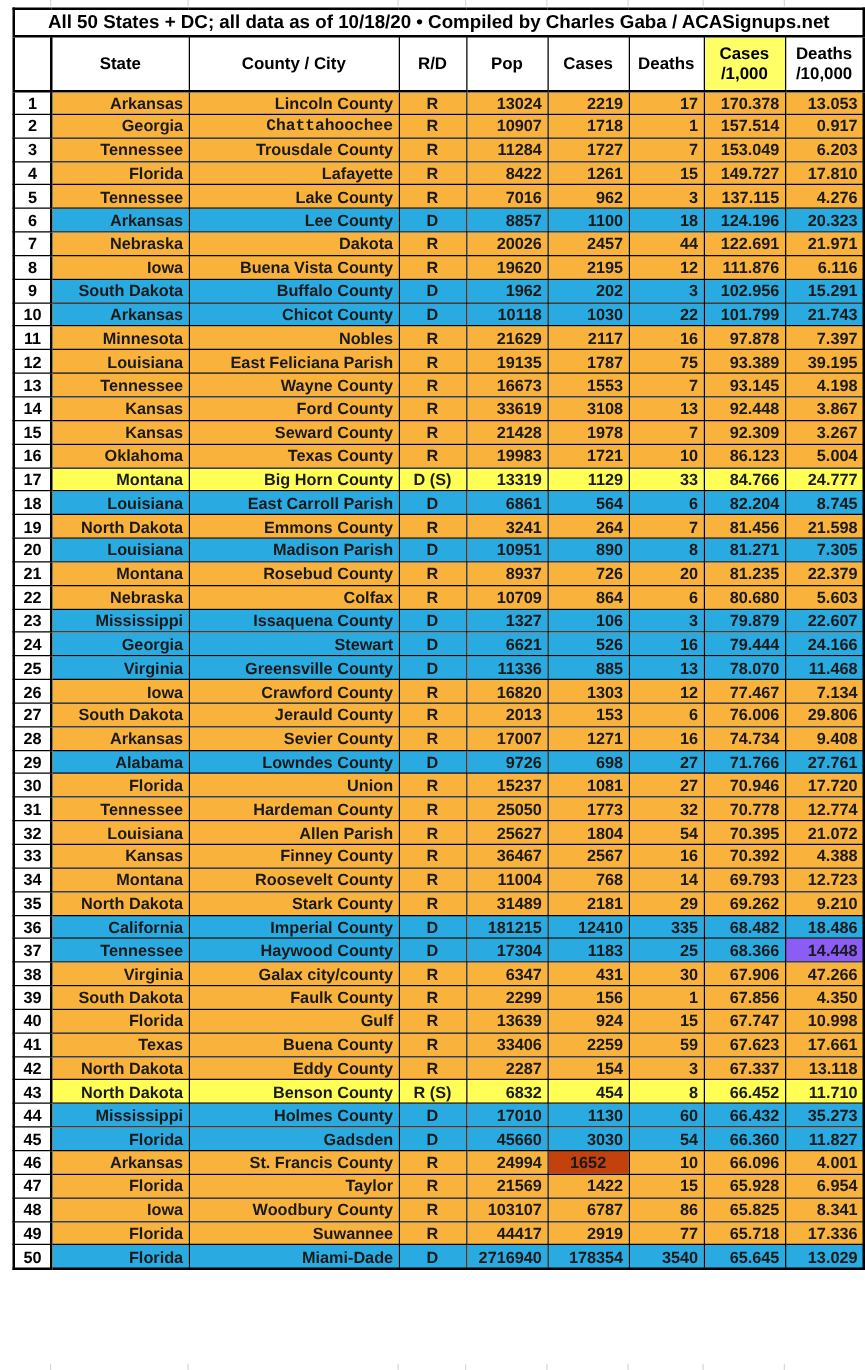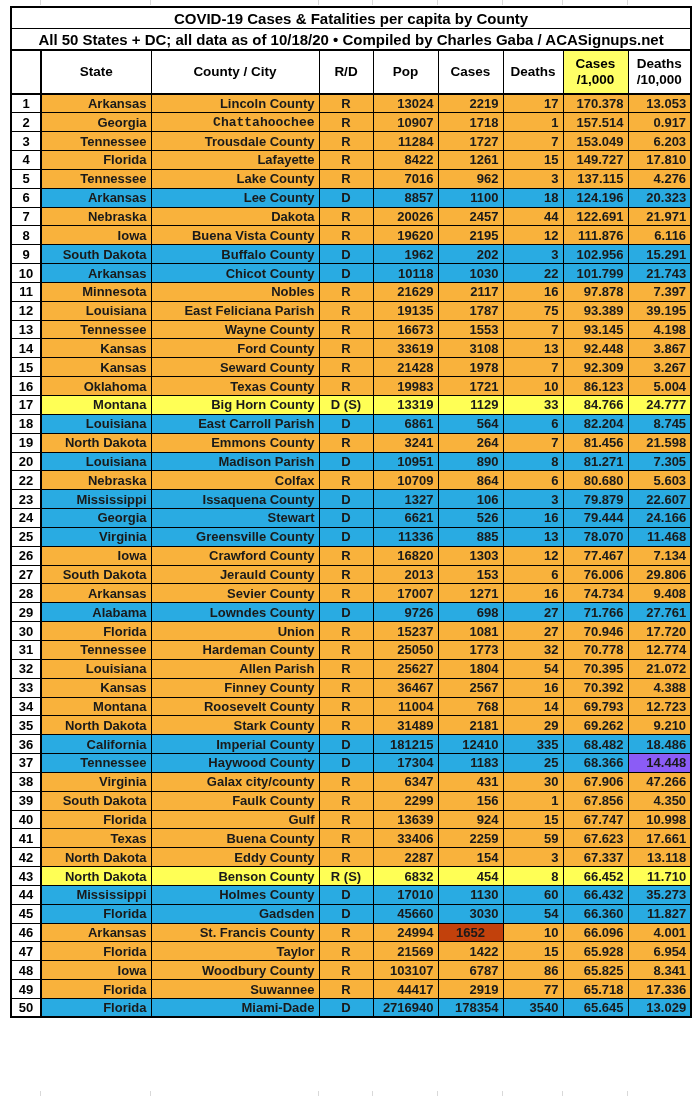--- a/index.html
+++ b/index.html
@@ -86,23 +86,20 @@
         <col style="width:110px">
         <col style="width:168px">
       <col style="width:54px">
         <col style="width:65px">
         <col style="width:65px">
       <col style="width:60px">
         <col style="width:65px">
         <col style="width:63px">
     </colgroup>
     <thead>
-      <tr class="title-row">
-        <td colspan="9">COVID-19 Cases &amp; Fatalities per capita by County</td>
-      </tr>
       <tr class="title-row subtitle-row">
         <td colspan="9">All 50 States + DC; all data as of 10/18/20 • Compiled by Charles Gaba / ACASignups.net</td>
       </tr>
       <tr class="head-row">
         <th class="rank-h"></th>
         <th>State</th>
         <th>County / City</th>
         <th>R/D</th>
         <th>Pop</th>
         <th>Cases</th>
@@ -332,20 +329,31 @@
           <td class="r" style="background: rgb(41, 171, 226);">Louisiana</td>
           <td class="r" style="background: rgb(41, 171, 226);">Madison Parish</td>
           <td class="c" style="background: rgb(41, 171, 226);">D</td>
           <td class="r" style="background: rgb(41, 171, 226);">10951</td>
           <td class="r" style="background: rgb(41, 171, 226);">890</td>
           <td class="r" style="background: rgb(41, 171, 226);">8</td>
           <td class="r" style="background: rgb(41, 171, 226);">81.271</td>
           <td class="r" style="background: rgb(41, 171, 226);">7.305</td>
         </tr>
         <tr>
+          <td class="rank">21</td>
+          <td class="r" style="background: rgb(249, 178, 60);">Montana</td>
+          <td class="r" style="background: rgb(249, 178, 60);">Rosebud County</td>
+          <td class="c" style="background: rgb(249, 178, 60);">R</td>
+          <td class="r" style="background: rgb(249, 178, 60);">8937</td>
+          <td class="r" style="background: rgb(249, 178, 60);">726</td>
+          <td class="r" style="background: rgb(249, 178, 60);">20</td>
+          <td class="r" style="background: rgb(249, 178, 60);">81.235</td>
+          <td class="r" style="background: rgb(249, 178, 60);">22.379</td>
+        </tr>
+        <tr>
           <td class="rank">22</td>
           <td class="r" style="background: rgb(249, 178, 60);">Nebraska</td>
           <td class="r" style="background: rgb(249, 178, 60);">Colfax</td>
           <td class="c" style="background: rgb(249, 178, 60);">R</td>
           <td class="r" style="background: rgb(249, 178, 60);">10709</td>
           <td class="r" style="background: rgb(249, 178, 60);">864</td>
           <td class="r" style="background: rgb(249, 178, 60);">6</td>
           <td class="r" style="background: rgb(249, 178, 60);">80.680</td>
           <td class="r" style="background: rgb(249, 178, 60);">5.603</td>
         </tr>

